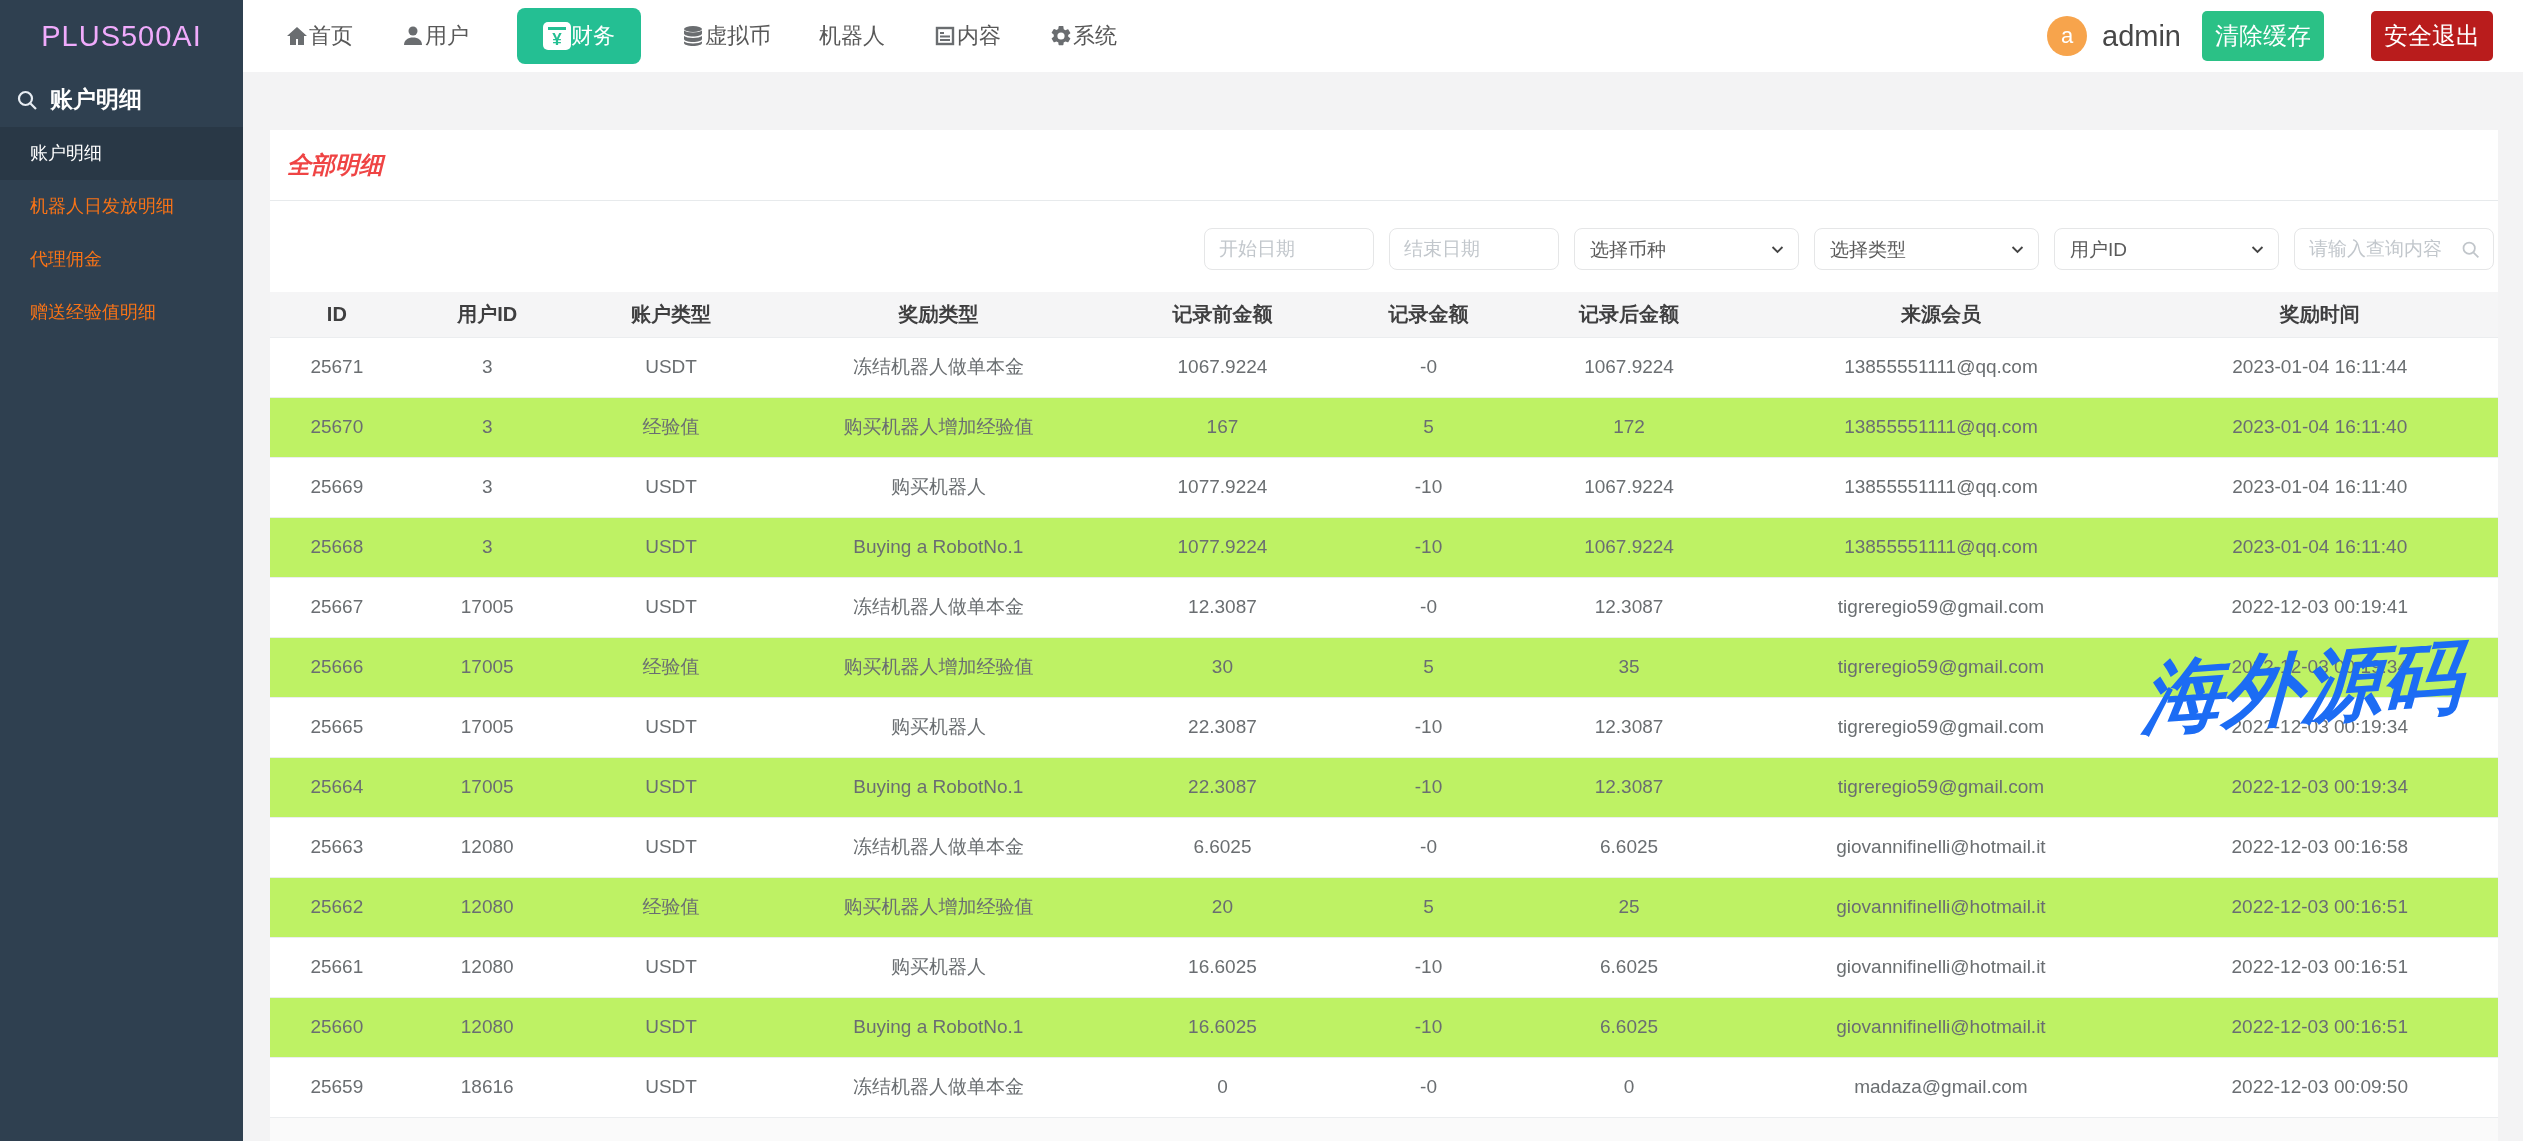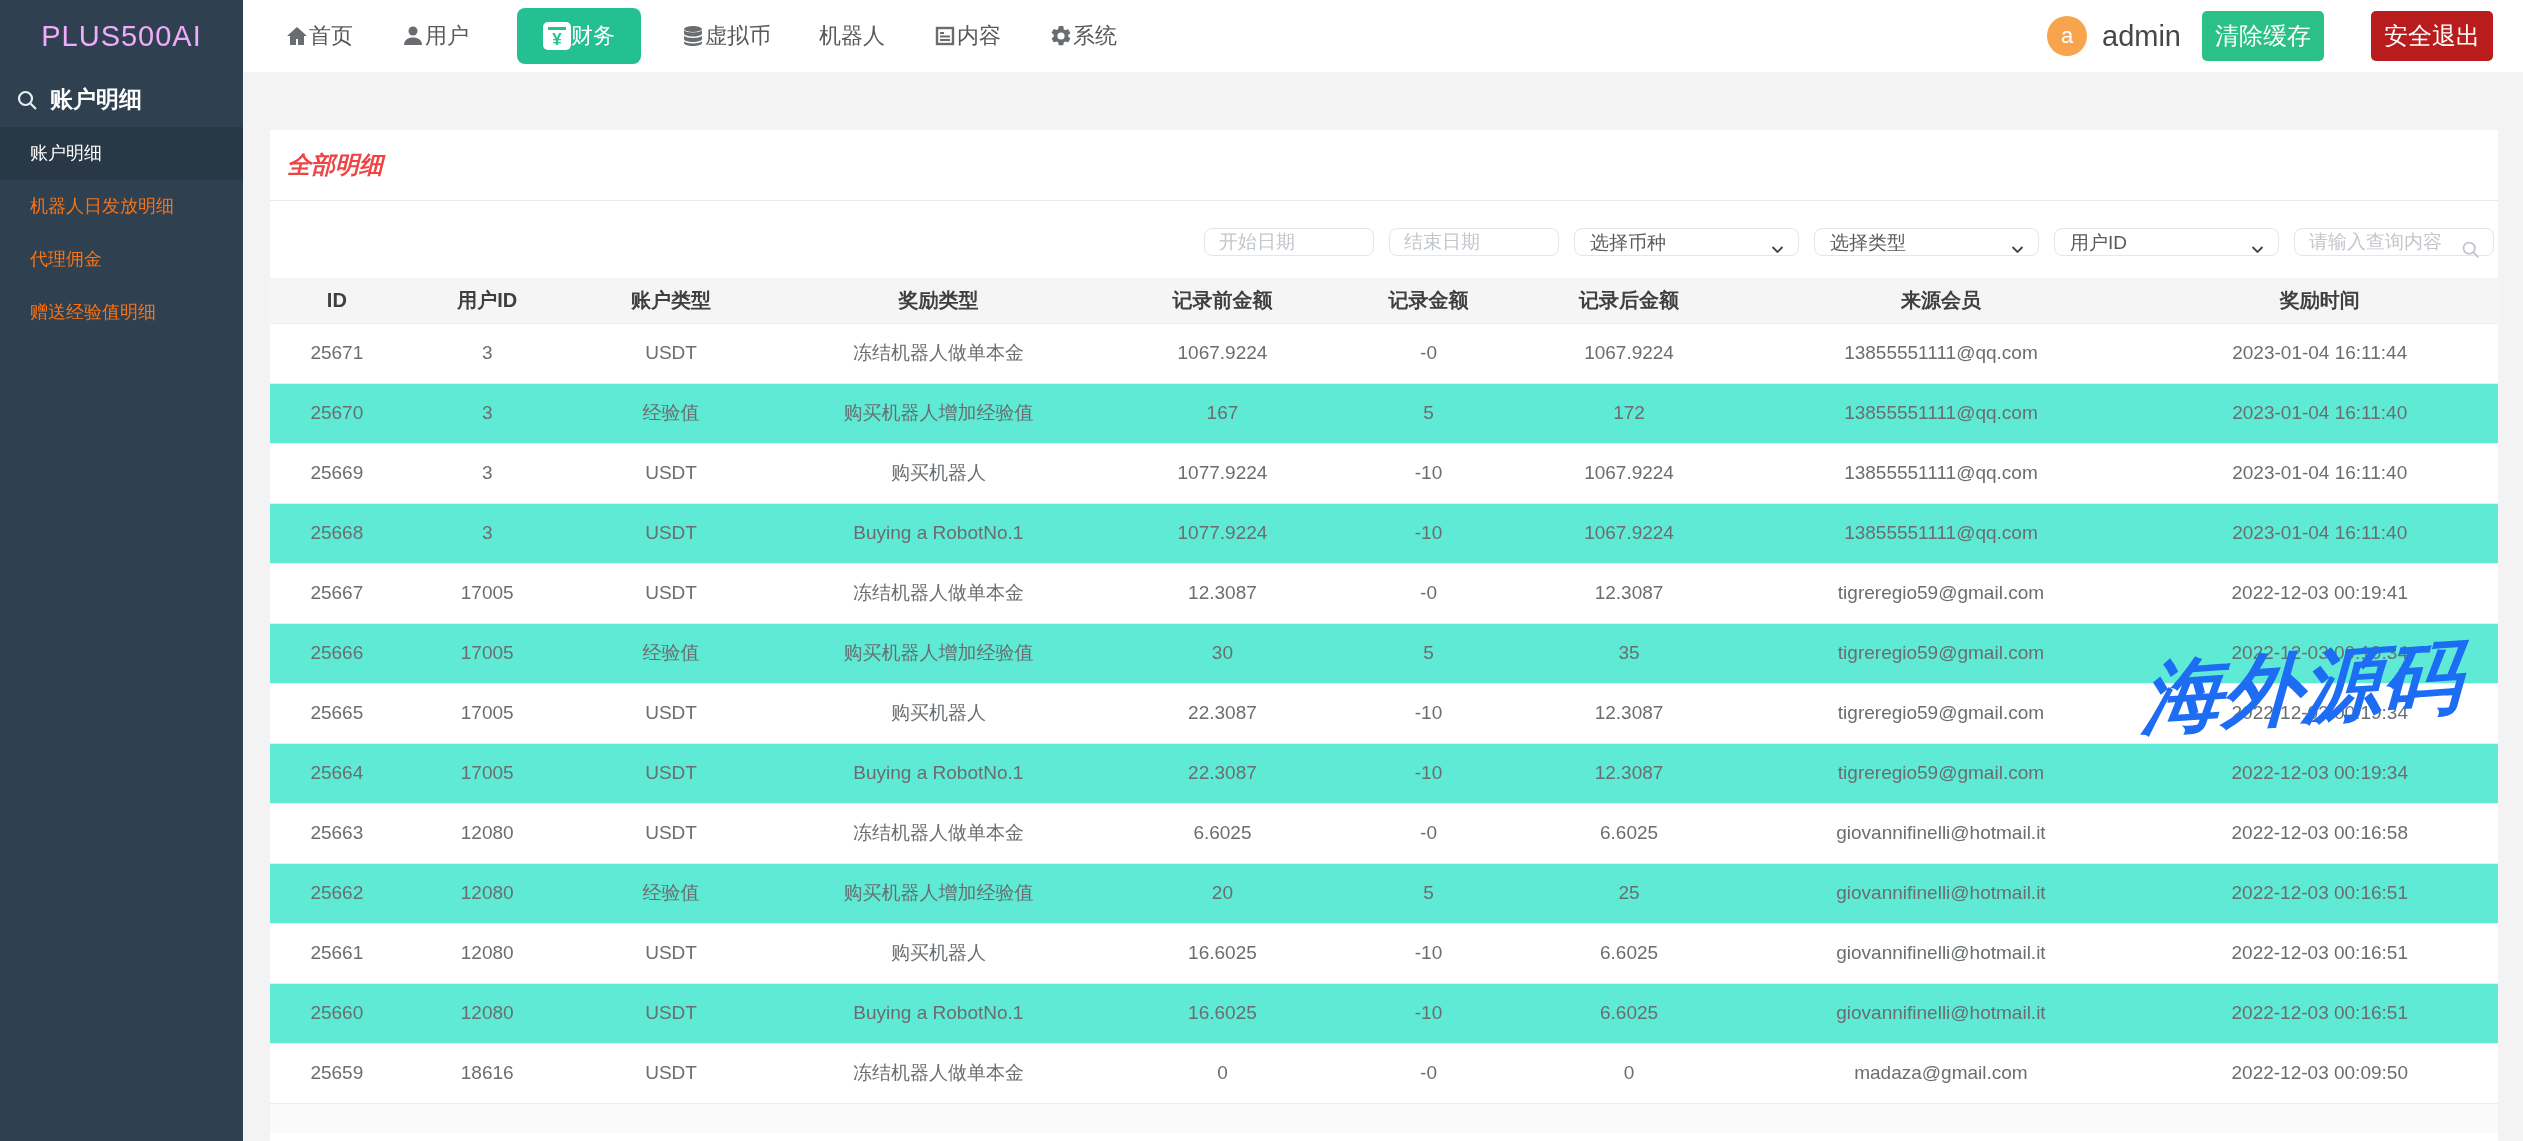--- a/index.html
+++ b/index.html
@@ -78,21 +78,21 @@
     font-size: 24px; font-weight: 600; color: #ef4444; cursor: pointer; font-style: italic;
   }
   .card-divider { margin-top: 19px; border-bottom: 1px solid #e7eaec; }
 
   
   .filters {
     display: flex; justify-content: flex-end; align-items: center;
     gap: 15px; margin: 27px 4px 0 0;
   }
   .ctrl {
-    height: 28px; border: 1px solid #e5e6e7; border-radius: 8px;
+    height: 42px; border: 1px solid #e5e6e7; border-radius: 8px;
     font-size: 19px; color: #555; background: #fff; outline: none;
     font-family: "Liberation Sans", "DejaVu Sans", sans-serif;
   }
   input.ctrl { padding: 0 14px; }
   input.ctrl::placeholder { color: #c2c7cc; opacity: 1; }
   .w-date { width: 170px; }
   .selwrap { position: relative; display: inline-block; }
   .selwrap select {
     -webkit-appearance: none; appearance: none; width: 225px; padding: 0 36px 0 15px;
     color: #5a5a5a; cursor: pointer;
@@ -112,21 +112,21 @@
   .table-wrap { margin-top: 22px; }
   table { width: 100%; border-collapse: collapse; table-layout: fixed; }
   thead th {
     background: #f5f5f6; height: 45px; font-size: 20px; font-weight: bold;
     color: #3f3f40; text-align: center; white-space: nowrap;
   }
   tbody td {
     height: 60px; font-size: 19px; color: #6a6e71; text-align: center;
     border-top: 1px solid #ebedef; white-space: nowrap; overflow: hidden;
   }
-  tbody tr.stripe td { background: #5eead4; }
+  tbody tr.stripe td { background: #bef264; }
   .partial-row { height: 30px; background: #fafafa; border-top: 1px solid #ebedef; }
 
   
   .watermark {
     position: absolute; left: 2142px; top: 648px; z-index: 9;
     font-size: 80px; font-weight: bold; font-style: italic;
     color: #1c6cf4; white-space: nowrap;
     transform: rotate(-4deg) skewX(-6deg);
     pointer-events: none; line-height: 1;
   }

